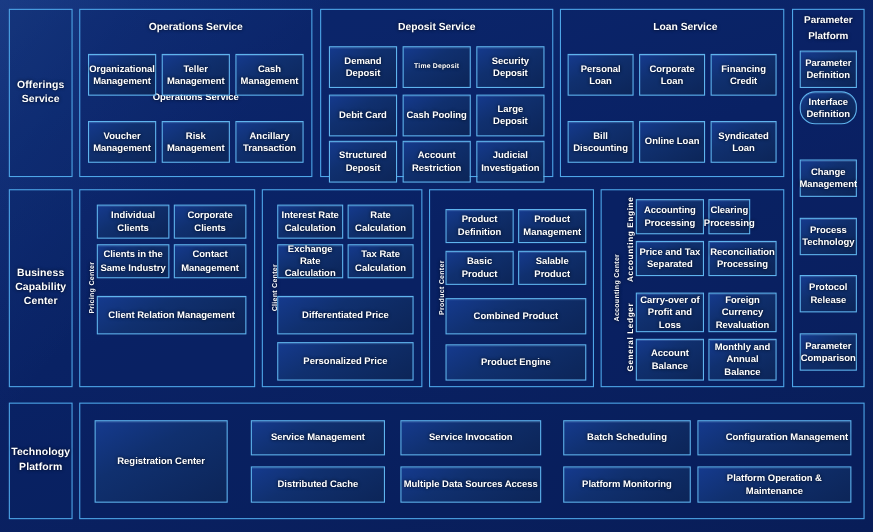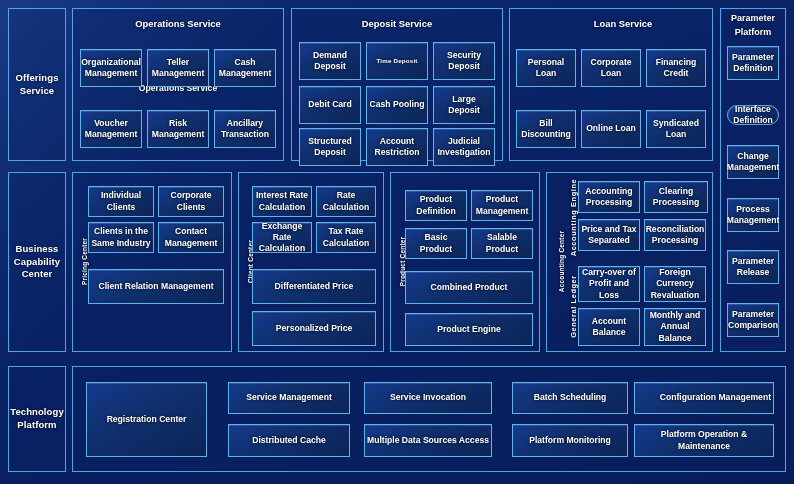--- a/index.html
+++ b/index.html
@@ -216,31 +216,31 @@
 
   <div class="param-col" style="left:720px; top:8px; width:66px; height:344px;"></div>
   <div class="param-title" style="left:720px; top:12px; width:66px;">
     <span>Parameter</span><br>
     <span>Platform</span>
   </div>
 
   <div class="box" style="left:727px; top:46px;  width:52px; height:34px;justify-content:flex-end;">
       <span>Parameter Definition</span>
     </div>
-  <div class="box" style="left:727px; top:105px;  width:52px; height:20px;border-radius:14px;">
+  <div class="box" style="left:727px; top:83px;  width:52px; height:30px;border-radius:14px;">
       <span>Interface Definition</span>
     </div>
   <div class="box" style="left:727px; top:145px; width:52px; height:34px;">
       <span>Change Management</span>
     </div>
   <div class="box" style="left:727px; top:198px; width:52px; height:34px;">
-      <span>Process Management</span>
+      <span>Process Technology</span>
     </div>
   <div class="box" style="left:727px; top:250px; width:52px; height:34px;">
-      <span>Parameter Release</span>
+      <span>Protocol Release</span>
     </div>
   <div class="box" style="left:727px; top:303px; width:52px; height:34px;">
       <span>Parameter Comparison</span>
     </div>
 
   <div class="panel" style="left:72px; top:172px; width:160px; height:180px;"></div>
   <div class="vlabel" style="left:44px; top:258px; width:80px;">Pricing Center</div>
 
   <div class="box" style="left:88px;  top:186px; width:66px; height:31px;">
       <span>Individual Clients</span>
@@ -303,21 +303,21 @@
     </div>
 
   <div class="panel" style="left:546px; top:172px; width:167px; height:180px;"></div>
   <div class="vlabel" style="left:521px; top:258px; width:80px;">Accounting Center</div>
   <div class="vlabel big" style="left:533px; top:213px; width:80px;">Accounting Engine</div>
   <div class="vlabel big" style="left:533px; top:302px; width:80px;">General Ledger</div>
 
   <div class="box" style="left:578px; top:181px; width:62px; height:32px;">
       <span>Accounting Processing</span>
     </div>
-  <div class="box" style="left:644px; top:181px; width:64px; height:32px;">
+  <div class="box" style="left:644px; top:181px; width:38px; height:32px;">
       <span>Clearing Processing</span>
     </div>
   <div class="box" style="left:578px; top:219px; width:62px; height:32px;">
       <span>Price and Tax Separated</span>
     </div>
   <div class="box" style="left:644px; top:219px; width:62px; height:32px;">
       <span>Reconciliation Processing</span>
     </div>
   <div class="box" style="left:578px; top:266px; width:62px; height:36px;">
       <span>Carry-over of Profit and Loss</span>

